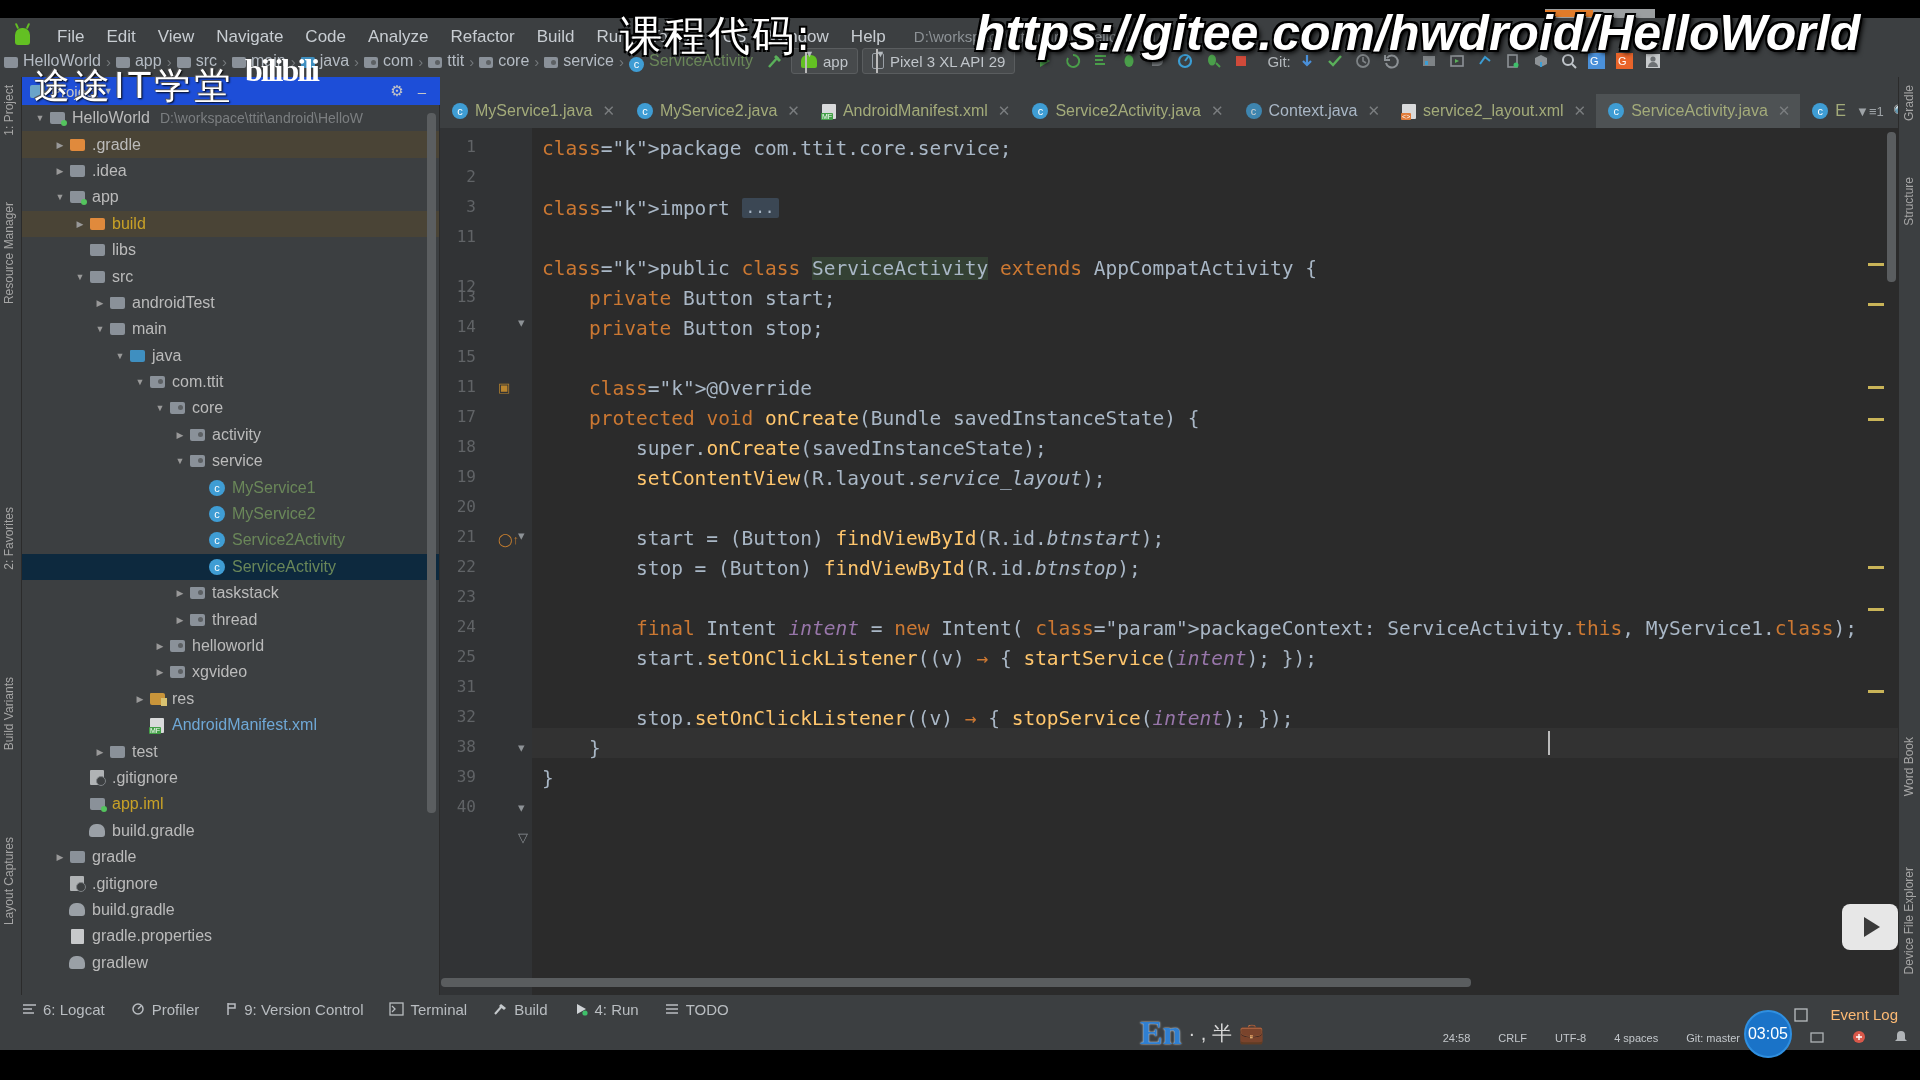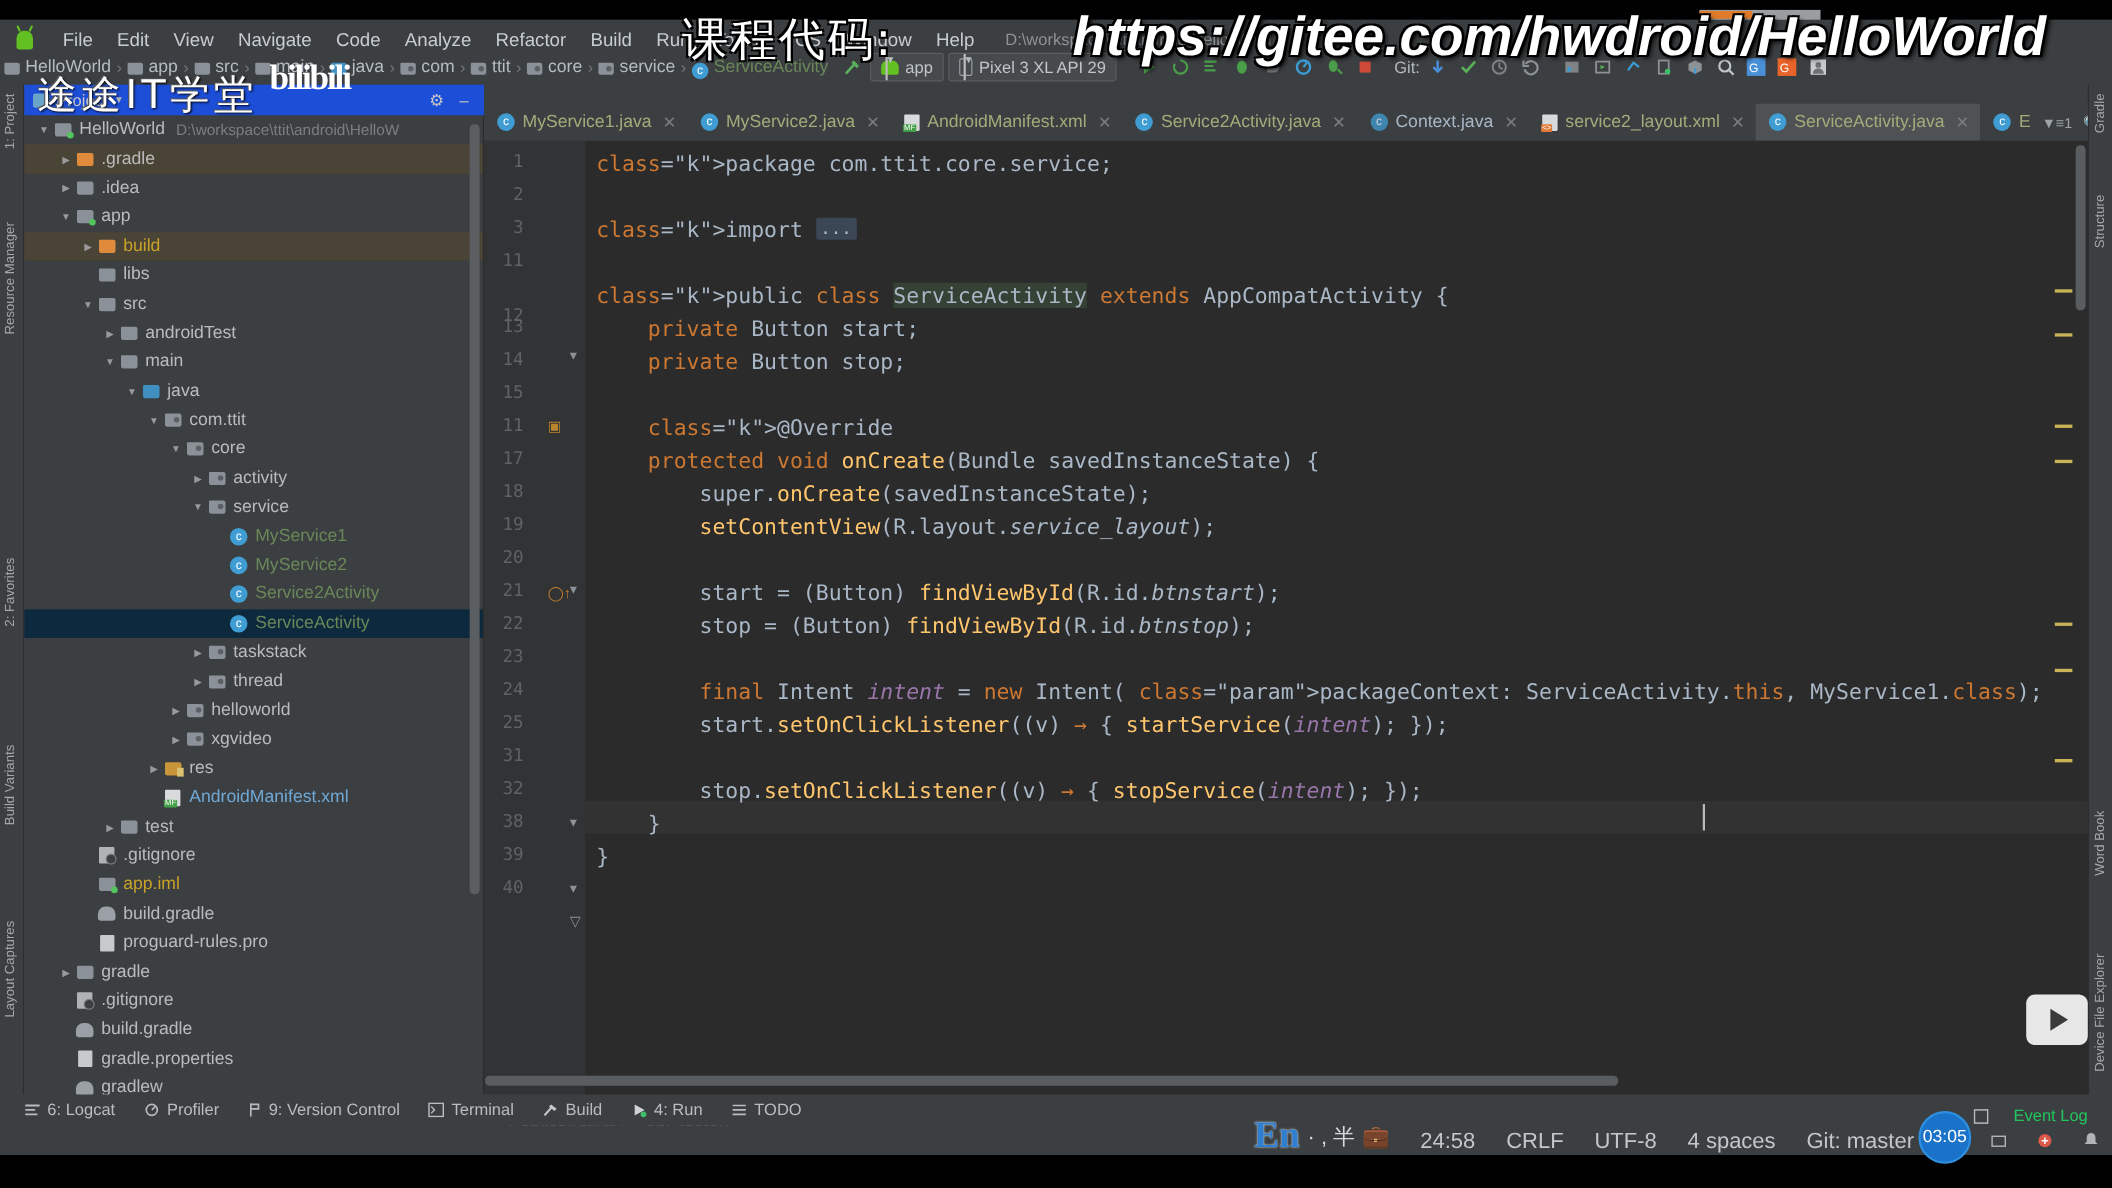--- a/index.html
+++ b/index.html
@@ -220,21 +220,21 @@
   .bottombar .bitem { display:flex; align-items:center; gap:6px; white-space:nowrap; }
 
   
   .statusbar {
     position:absolute; left:0; bottom:27px; width:1920px; height:30px;
     background:#3c3f41; display:flex; align-items:center; padding:0 10px;
     font-size:16px; color:#c3c7cb;
   }
   .status-left { display:flex; align-items:center; gap:8px; }
   .status-right {
-    position:absolute; right:12px; display:flex; align-items:center; gap:28px; font-size:20px;
+    position:absolute; right:12px; display:flex; align-items:center; gap:28px; font-size:11px;
   }
 
   
   .wm-course {
     position:absolute; left:620px; top:8px; font-size:42px; color:#fff;
     font-family:"DejaVu Sans", sans-serif; letter-spacing:2px;
     text-shadow: -2px -2px 0 #000,2px -2px 0 #000,-2px 2px 0 #000,2px 2px 0 #000;
     white-space:nowrap; z-index:50; font-weight:400;
   }
   .wm-url {
@@ -754,28 +754,20 @@
           </span>
           <span class="name n-yellow">app.iml</span>
         </div>
         <div class="tree-row">
           <span style="width:46px;flex:0 0 46px"></span>
           <span class="arrow none"></span>
           <span class="ic">
             <span class="gradleic"></span>
           </span>
           <span class="name ">build.gradle</span>
-        </div>
-        <div class="tree-row">
-          <span style="width:46px;flex:0 0 46px"></span>
-          <span class="arrow none"></span>
-          <span class="ic">
-            <span class="propic"></span>
-          </span>
-          <span class="name ">proguard-rules.pro</span>
         </div>
         <div class="tree-row">
           <span style="width:26px;flex:0 0 26px"></span>
           <span class="arrow">▶</span>
           <span class="ic">
             <span class="fold"></span>
           </span>
           <span class="name ">gradle</span>
         </div>
         <div class="tree-row">
@@ -998,21 +990,21 @@
           </svg>
       </span>
       <span>
         <svg width="14" height="15">
             <path d="M7 1 a4 4 0 0 1 4 4 v4 l2 2 H1 l2 -2 v-4 a4 4 0 0 1 4 -4z" fill="#b0b4b7"></path>
           </svg>
       </span>
     </div>
   </div>
 
-  <div style="position:absolute;right:22px;bottom:57px;font-size:15px;color:#22c55e;display:flex;align-items:center;gap:22px">
+  <div style="position:absolute;right:22px;bottom:57px;font-size:15px;color:#fdba74;display:flex;align-items:center;gap:22px">
     <svg width="14" height="14">
         <rect x="1" y="1" width="12" height="12" stroke="#b9bdc1" stroke-width="1.3" fill="none"></rect>
       </svg>
     <span>Event Log</span>
   </div>
 
   <div class="wm-course">课程代码:</div>
   <div class="wm-url">https://gitee.com/hwdroid/HelloWorld</div>
   <div class="wm-ttit">途途IT学堂</div>
   <div class="wm-bili">bilibili</div>

